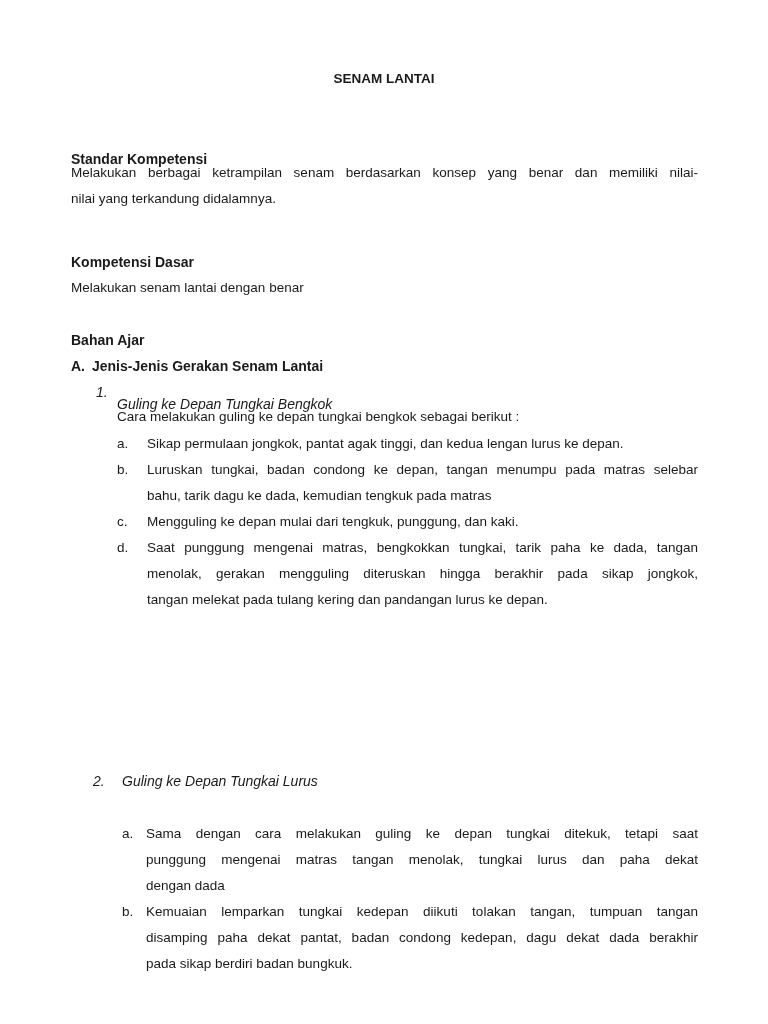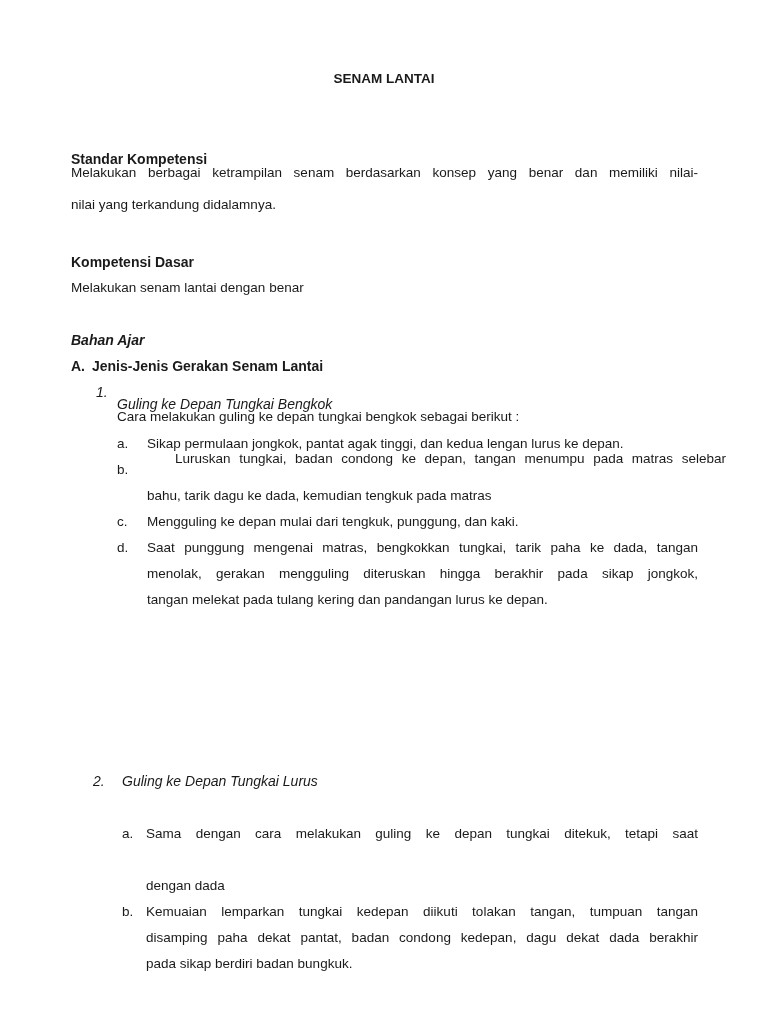--- a/index.html
+++ b/index.html
@@ -15,52 +15,53 @@
   .just { white-space: normal; text-align: justify; text-align-last: justify; }
 </style>
 </head>
 <body>
 
 <div class="page">
   <div class="t title">SENAM LANTAI</div>
 
   <div class="t h" style="left:71px; top:150px;">Standar Kompetensi</div>
   <div class="t just" style="left:71px; top:164px; width:627px;">Melakukan berbagai ketrampilan senam berdasarkan konsep yang benar dan memiliki nilai-</div>
-  <div class="t" style="left:71px; top:196px;">nilai yang terkandung didalamnya.</div>
+  <div class="t" style="left:71px; top:190px;">nilai yang terkandung didalamnya.</div>
 
   <div class="t h" style="left:71px; top:253px;">Kompetensi Dasar</div>
   <div class="t" style="left:71px; top:279px;">Melakukan senam lantai dengan benar</div>
 
-  <div class="t h" style="left:71px; top:331px;font-style:italic;">Bahan Ajar</div>
+  <div class="t h" style="left:71px; top:331px;">Bahan Ajar</div>
   <div class="t h" style="left:71px; top:357px;">A.</div>
   <div class="t h" style="left:92px; top:357px;">Jenis-Jenis Gerakan Senam Lantai</div>
 
   <div class="t it" style="left:96px; top:383px;">1.</div>
   <div class="t it" style="left:117px; top:383px;margin-top:12px;">Guling ke Depan Tungkai Bengkok</div>
   <div class="t" style="left:117px; top:408px;">Cara melakukan guling ke depan tungkai bengkok sebagai berikut :</div>
 
   <div class="t" style="left:117px; top:435px;">a.</div>
   <div class="t" style="left:147px; top:435px;">Sikap permulaan jongkok, pantat agak tinggi, dan kedua lengan lurus ke depan.</div>
 
   <div class="t" style="left:117px; top:461px;">b.</div>
-  <div class="t just" style="left:147px; top:450px; width:551px;margin-left:28px;">Luruskan tungkai, badan condong ke depan, tangan menumpu pada matras selebar</div>
+  <div class="t just" style="left:147px; top:461px; width:551px;">Luruskan tungkai, badan condong ke depan, tangan menumpu pada matras selebar</div>
   <div class="t" style="left:147px; top:487px;">bahu, tarik dagu ke dada, kemudian tengkuk pada matras</div>
 
   <div class="t" style="left:117px; top:513px;">c.</div>
   <div class="t" style="left:147px; top:513px;">Mengguling ke depan mulai dari tengkuk, punggung, dan kaki.</div>
 
   <div class="t" style="left:117px; top:539px;">d.</div>
   <div class="t just" style="left:147px; top:539px; width:551px;">Saat punggung mengenai matras, bengkokkan tungkai, tarik paha ke dada, tangan</div>
   <div class="t" style="left:147px; top:591px;">tangan melekat pada tulang kering dan pandangan lurus ke depan.</div>
   <div class="t just" style="left:147px; top:565px; width:551px;">menolak, gerakan mengguling diteruskan hingga berakhir pada sikap jongkok,</div>
 
   <div class="t it" style="left:93px; top:772px;">2.</div>
   <div class="t it" style="left:122px; top:772px;">Guling ke Depan Tungkai Lurus</div>
 
   <div class="t" style="left:122px; top:825px;">a.</div>
   <div class="t just" style="left:146px; top:825px; width:552px;">Sama dengan cara melakukan guling ke depan tungkai ditekuk, tetapi saat</div>
+  <div class="t just" style="left:146px; top:851px; width:552px;">punggung mengenai matras tangan menolak, tungkai lurus dan paha dekat</div>
   <div class="t" style="left:146px; top:877px;">dengan dada</div>
 
   <div class="t" style="left:122px; top:903px;">b.</div>
   <div class="t just" style="left:146px; top:929px; width:552px;">disamping paha dekat pantat, badan condong kedepan, dagu dekat dada berakhir</div>
   <div class="t just" style="left:146px; top:903px; width:552px;">Kemuaian lemparkan tungkai kedepan diikuti tolakan tangan, tumpuan tangan</div>
   <div class="t" style="left:146px; top:955px;">pada sikap berdiri badan bungkuk.</div>
 </div>
 
 </body></html>

